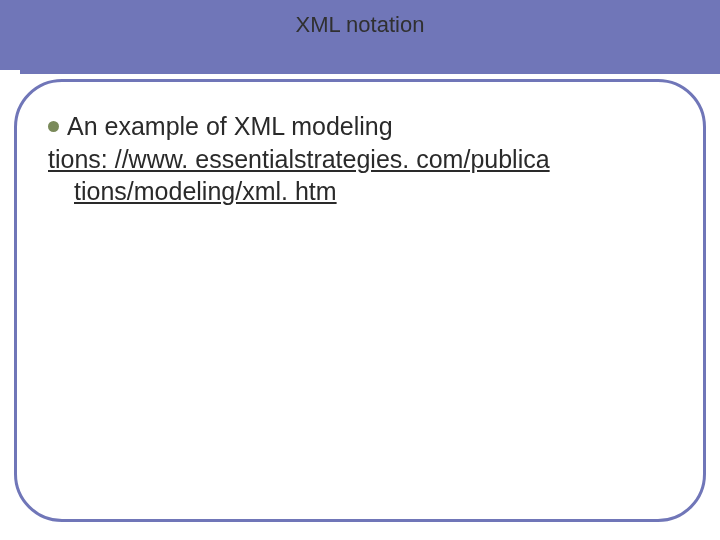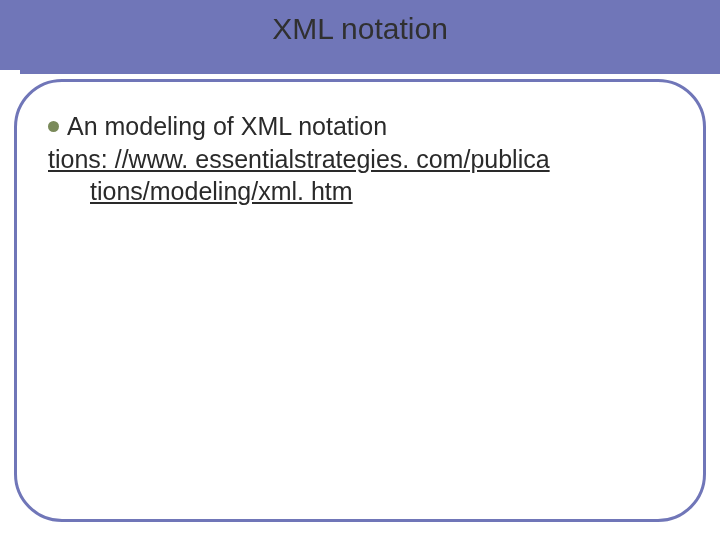--- a/index.html
+++ b/index.html
@@ -23,21 +23,21 @@
     right: 0;
     height: 74px;
     background: #7076b8;
   }
   .title {
     position: absolute;
     top: 12px;
     left: 0;
     right: 0;
     text-align: center;
-    font-size: 30px;
+    font-size: 22px;
     color: #303030;
     font-weight: normal;
   }
   .content-frame {
     position: absolute;
     top: 79px;
     left: 14px;
     right: 14px;
     bottom: 18px;
     border: 3px solid #7076b8;
@@ -84,18 +84,18 @@
 </head>
 <body>
 
 <div class="slide">
   <div class="header-band"></div>
   <div class="title">XML notation</div>
   <div class="left-notch"></div>
   <div class="content-frame"></div>
   <div class="content">
     <span class="bullet-line">
-      <span class="bullet"></span><span>An modeling of XML notation</span>
+      <span class="bullet"></span><span>An example of XML modeling</span>
     </span>
     <span class="link">tions: //www. essentialstrategies. com/publica</span><br>
-    <span class="link" style="margin-left:42px">tions/modeling/xml. htm</span>
+    <span class="link" style="margin-left:26px">tions/modeling/xml. htm</span>
   </div>
 </div>
 
 </body></html>

